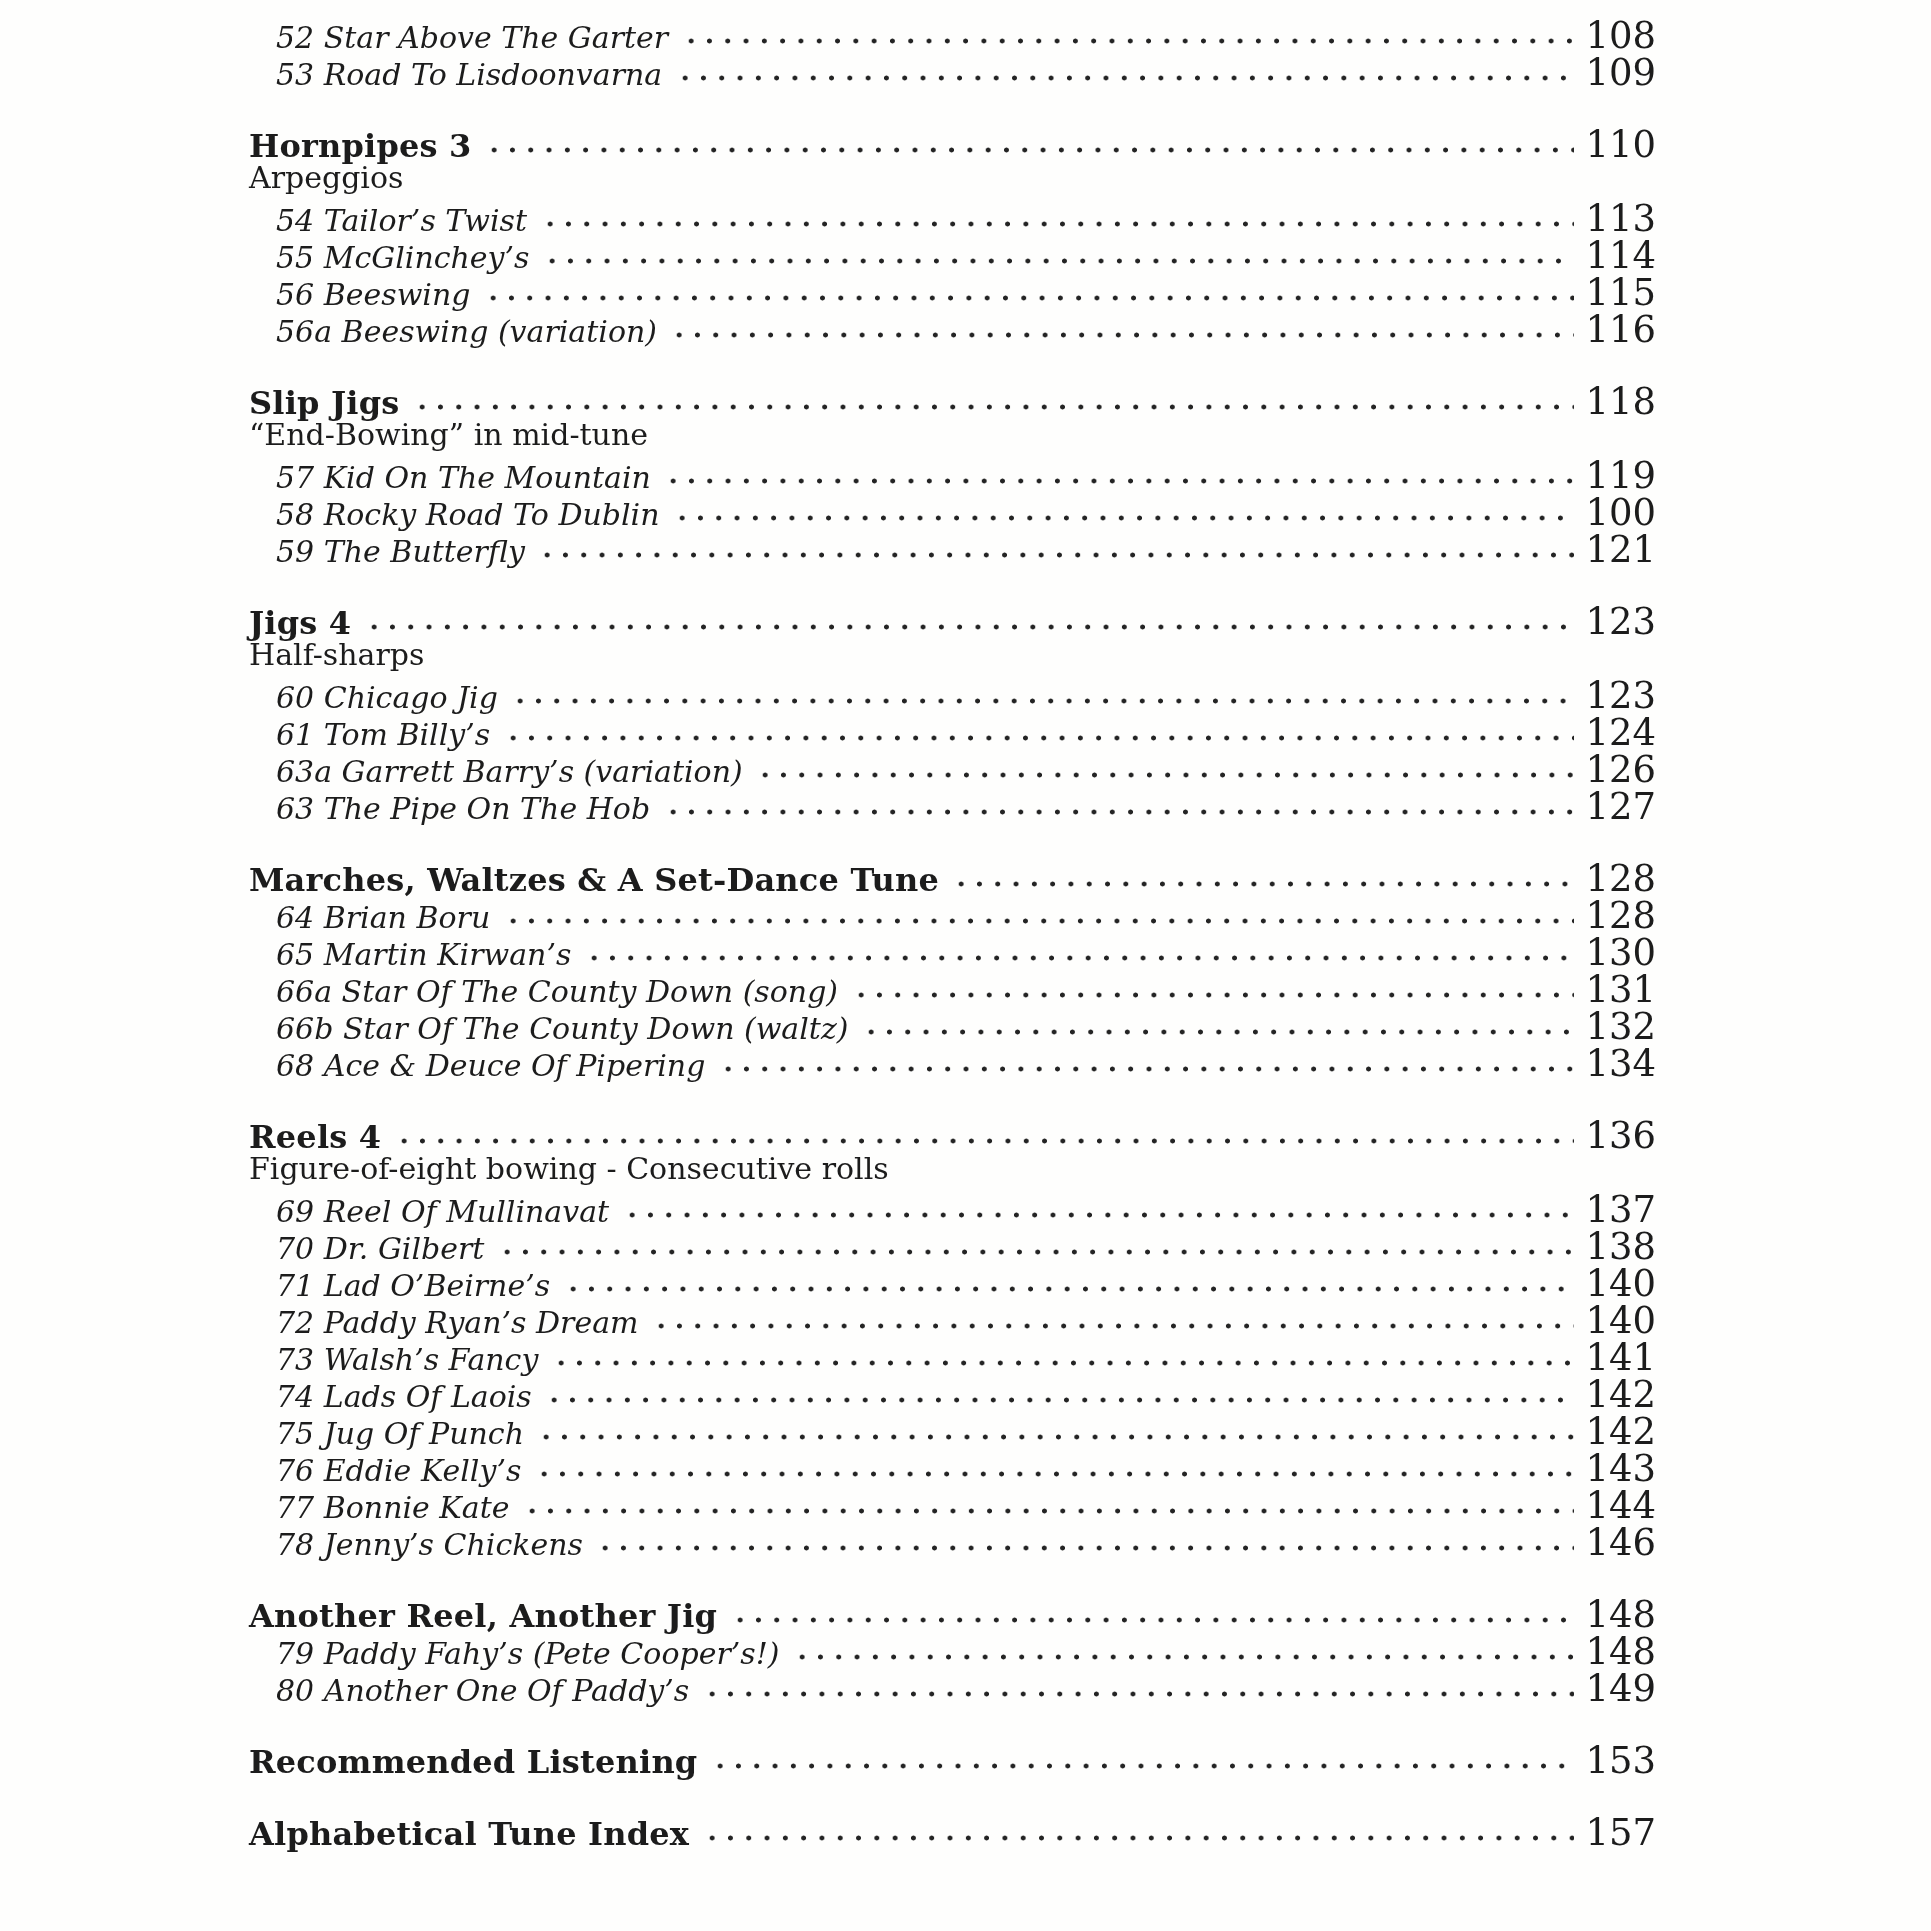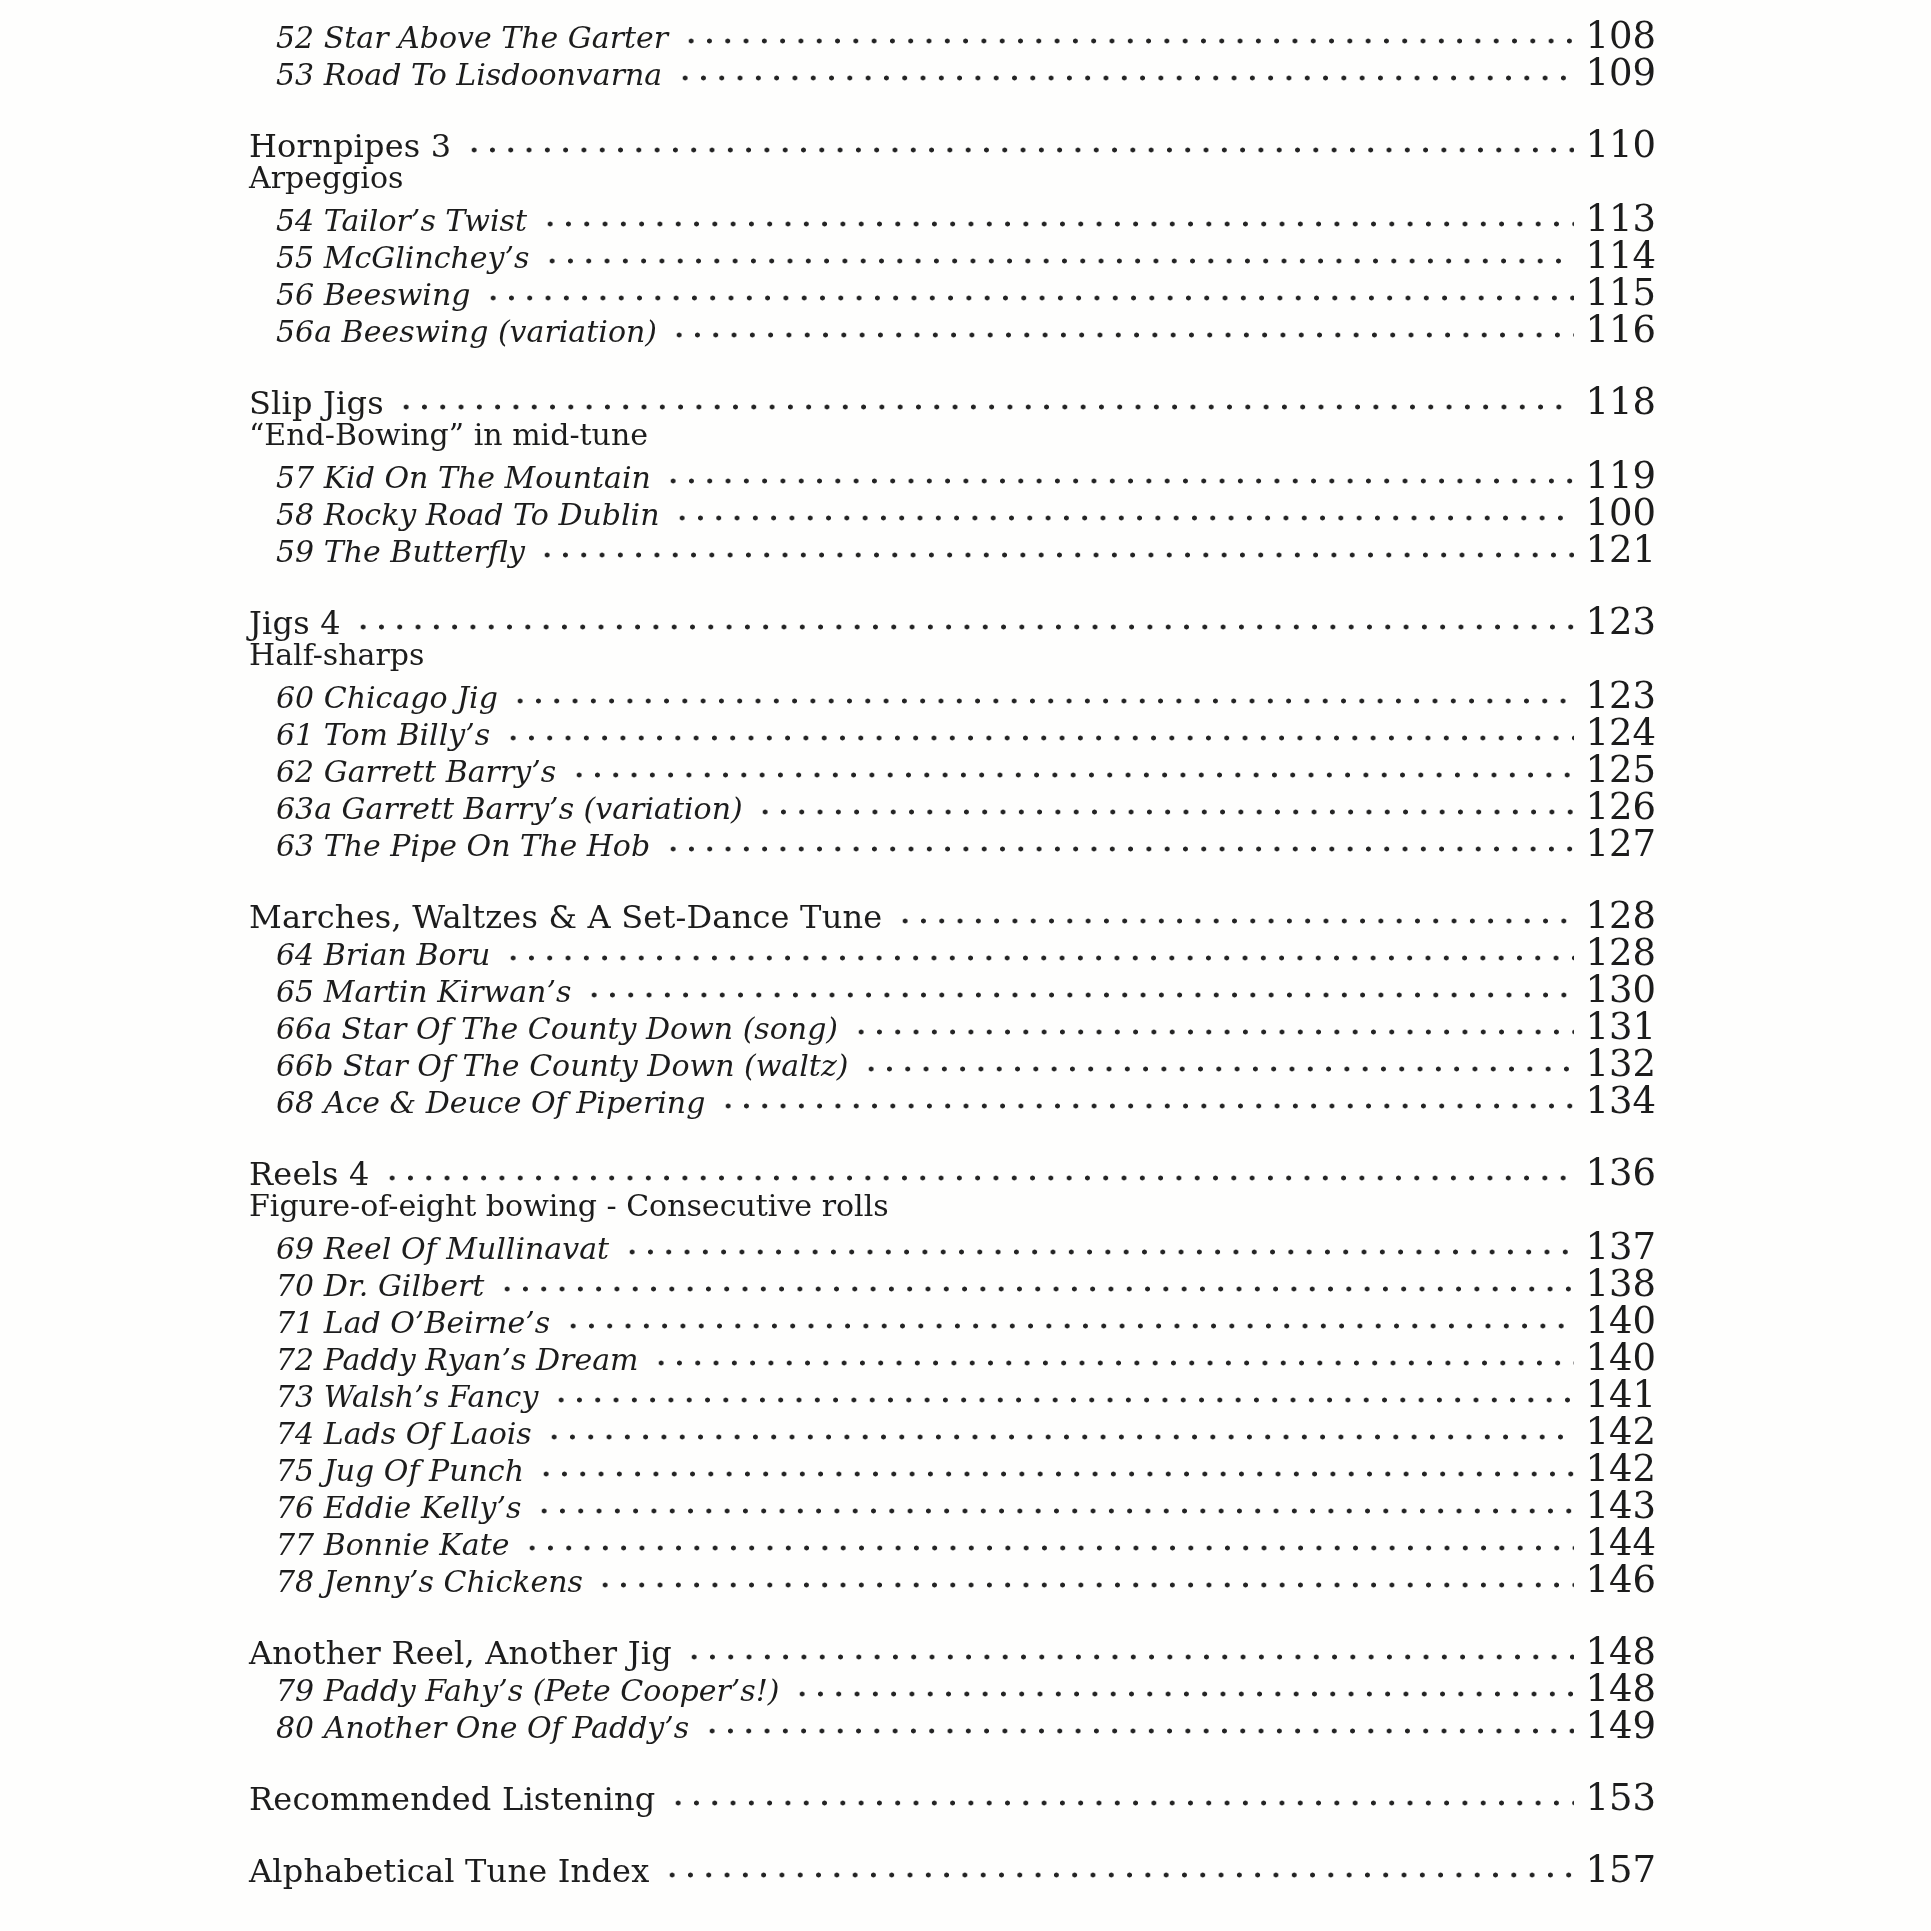--- a/index.html
+++ b/index.html
@@ -35,21 +35,21 @@
   }
   .row .label {
     flex: 0 0 auto;
   }
   .row.tune .label {
     font-style: italic;
     font-size: 30px;
     padding-left: 27px;
   }
   .row.section .label {
-    font-weight: normal;
+    font-weight: bold;
     font-size: 32px;
     letter-spacing: 0.2px;
   }
   .row.note .label {
     font-size: 30px;
   }
   .leader {
     flex: 1 1 auto;
     align-self: stretch;
     margin-left: 13.5px;
@@ -158,25 +158,20 @@
     <span class="label">60 Chicago Jig</span>
     <span class="leader"></span>
     <span class="pagenum">123</span>
   </div>
         <div class="row tune">
     <span class="label">61 Tom Billy’s</span>
     <span class="leader"></span>
     <span class="pagenum">124</span>
   </div>
         <div class="row tune">
-    <span class="label">62 Garrett Barry’s</span>
-    <span class="leader"></span>
-    <span class="pagenum">125</span>
-  </div>
-        <div class="row tune">
     <span class="label">63a Garrett Barry’s (variation)</span>
     <span class="leader"></span>
     <span class="pagenum">126</span>
   </div>
         <div class="row tune">
     <span class="label">63 The Pipe On The Hob</span>
     <span class="leader"></span>
     <span class="pagenum">127</span>
   </div>
       </div>

